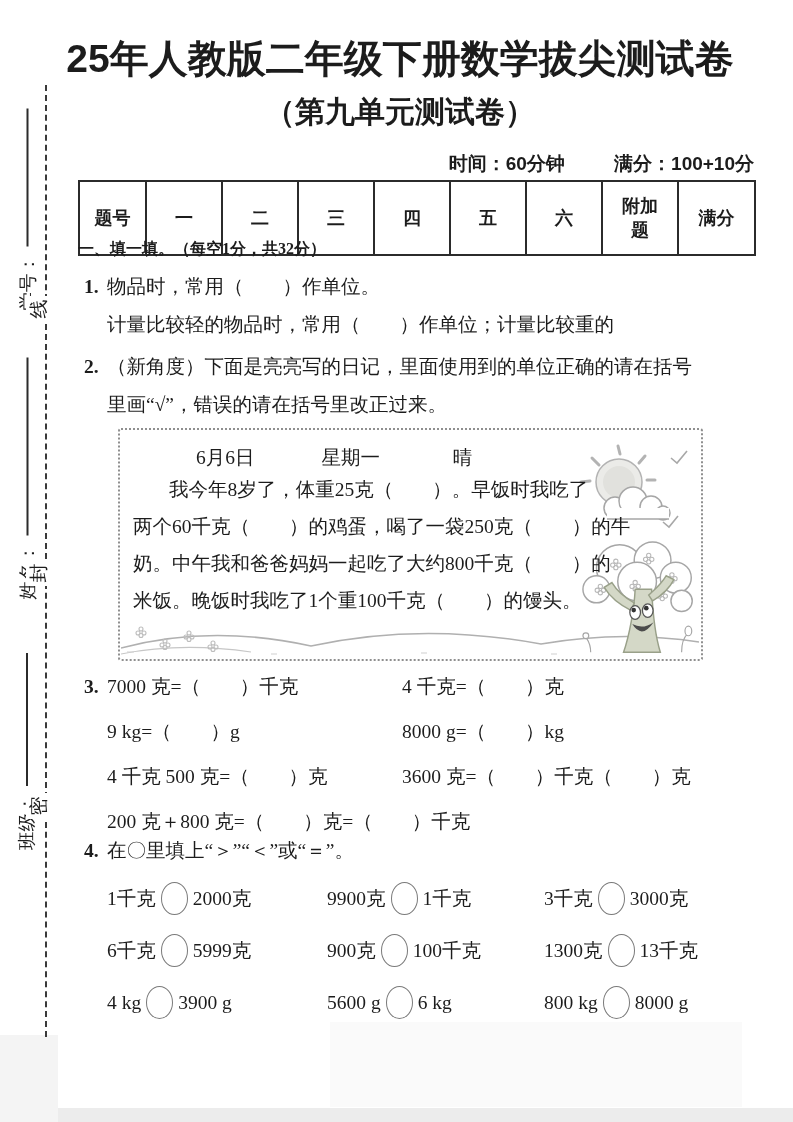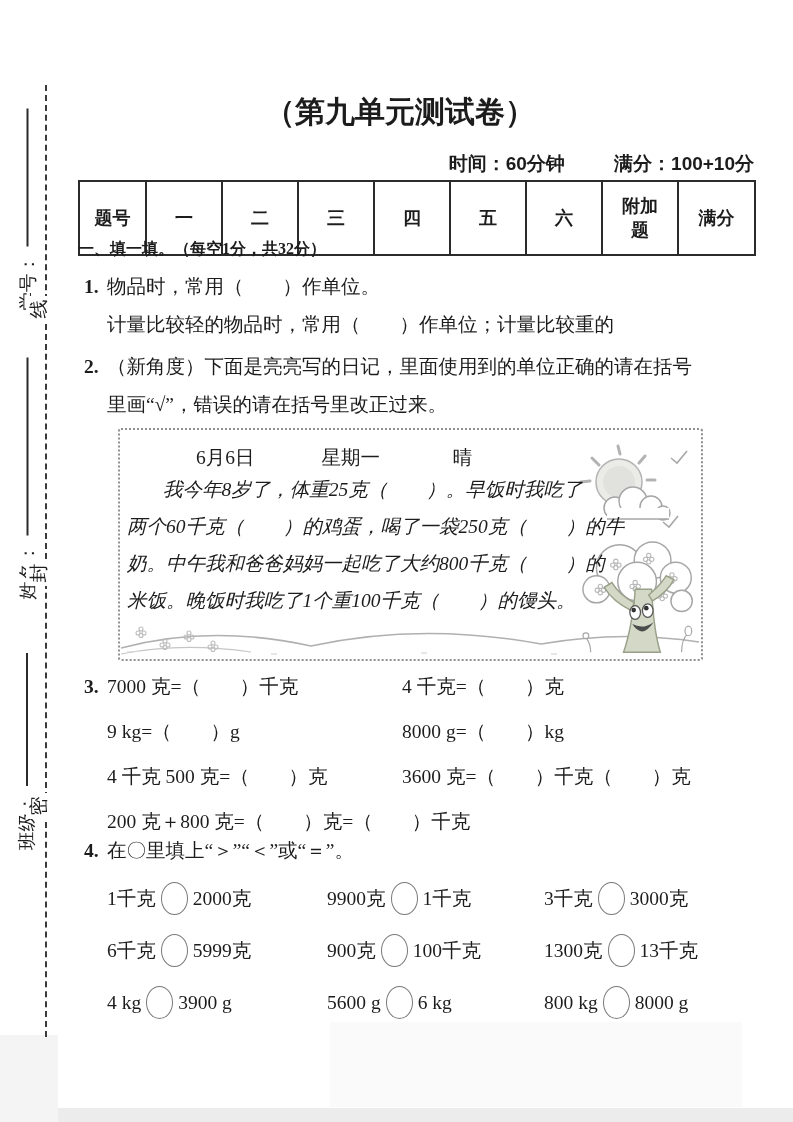--- a/index.html
+++ b/index.html
@@ -75,21 +75,21 @@
   }
 
   
   .diary {
     position:absolute; top:428px; left:118px; width:585px; height:233px;
     border:2px dotted #8f8f8f; border-radius:3px; box-sizing:border-box; font-size:19.5px;
   }
   .diary-date { margin-top:14px; margin-left:76px; white-space:nowrap; }
   .diary-date .d2 { margin-left:62px; }
   .diary-date .d3 { margin-left:68px; }
-  .diary-line { margin-left:7px; margin-right:6px; line-height:37px; white-space:nowrap; position:relative; z-index:2;font-style:italic; }
+  .diary-line { margin-left:13px; margin-right:6px; line-height:37px; white-space:nowrap; position:relative; z-index:2; }
   .diary-line.indent { padding-left:36px; }
   .sun-svg   { position:absolute; top:10px; right:8px; z-index:1; }
   .tree-svg  { position:absolute; right:2px; bottom:2px; z-index:1; }
   .hills-svg { position:absolute; left:1px; bottom:1px; z-index:0; }
 
   
   .shade-a { position:absolute; left:330px; top:1022px; width:412px; height:85px; background:#fafafa; }
   .shade-b { position:absolute; left:0; top:1108px; width:793px; height:14px; background:#ececec; }
   .shade-c { position:absolute; left:0; top:1035px; width:58px; height:87px; background:#f4f4f4; }
 </style>
@@ -114,20 +114,21 @@
   </div>
   <div class="seal-field" style="width:210px; left:-79px; top:732px;">
     <span class="lbl">班级：</span>
     <span class="seal-blank" style="width:133px;"></span>
   </div>
 
   <span class="seal-char" style="top:296px;">线</span>
   <span class="seal-char" style="top:560px;">封</span>
   <span class="seal-char" style="top:793px;">密</span>
 
+  <div class="exam-title">25年人教版二年级下册数学拔尖测试卷</div>
   <div class="exam-subtitle">（第九单元测试卷）</div>
   <div class="info-line">
     <span>时间：60分钟</span>
     <span class="gap">满分：100+10分</span>
   </div>
 
   <table class="score-table">
     <colgroup>
       <col style="width:67px">
         <col style="width:76px">

